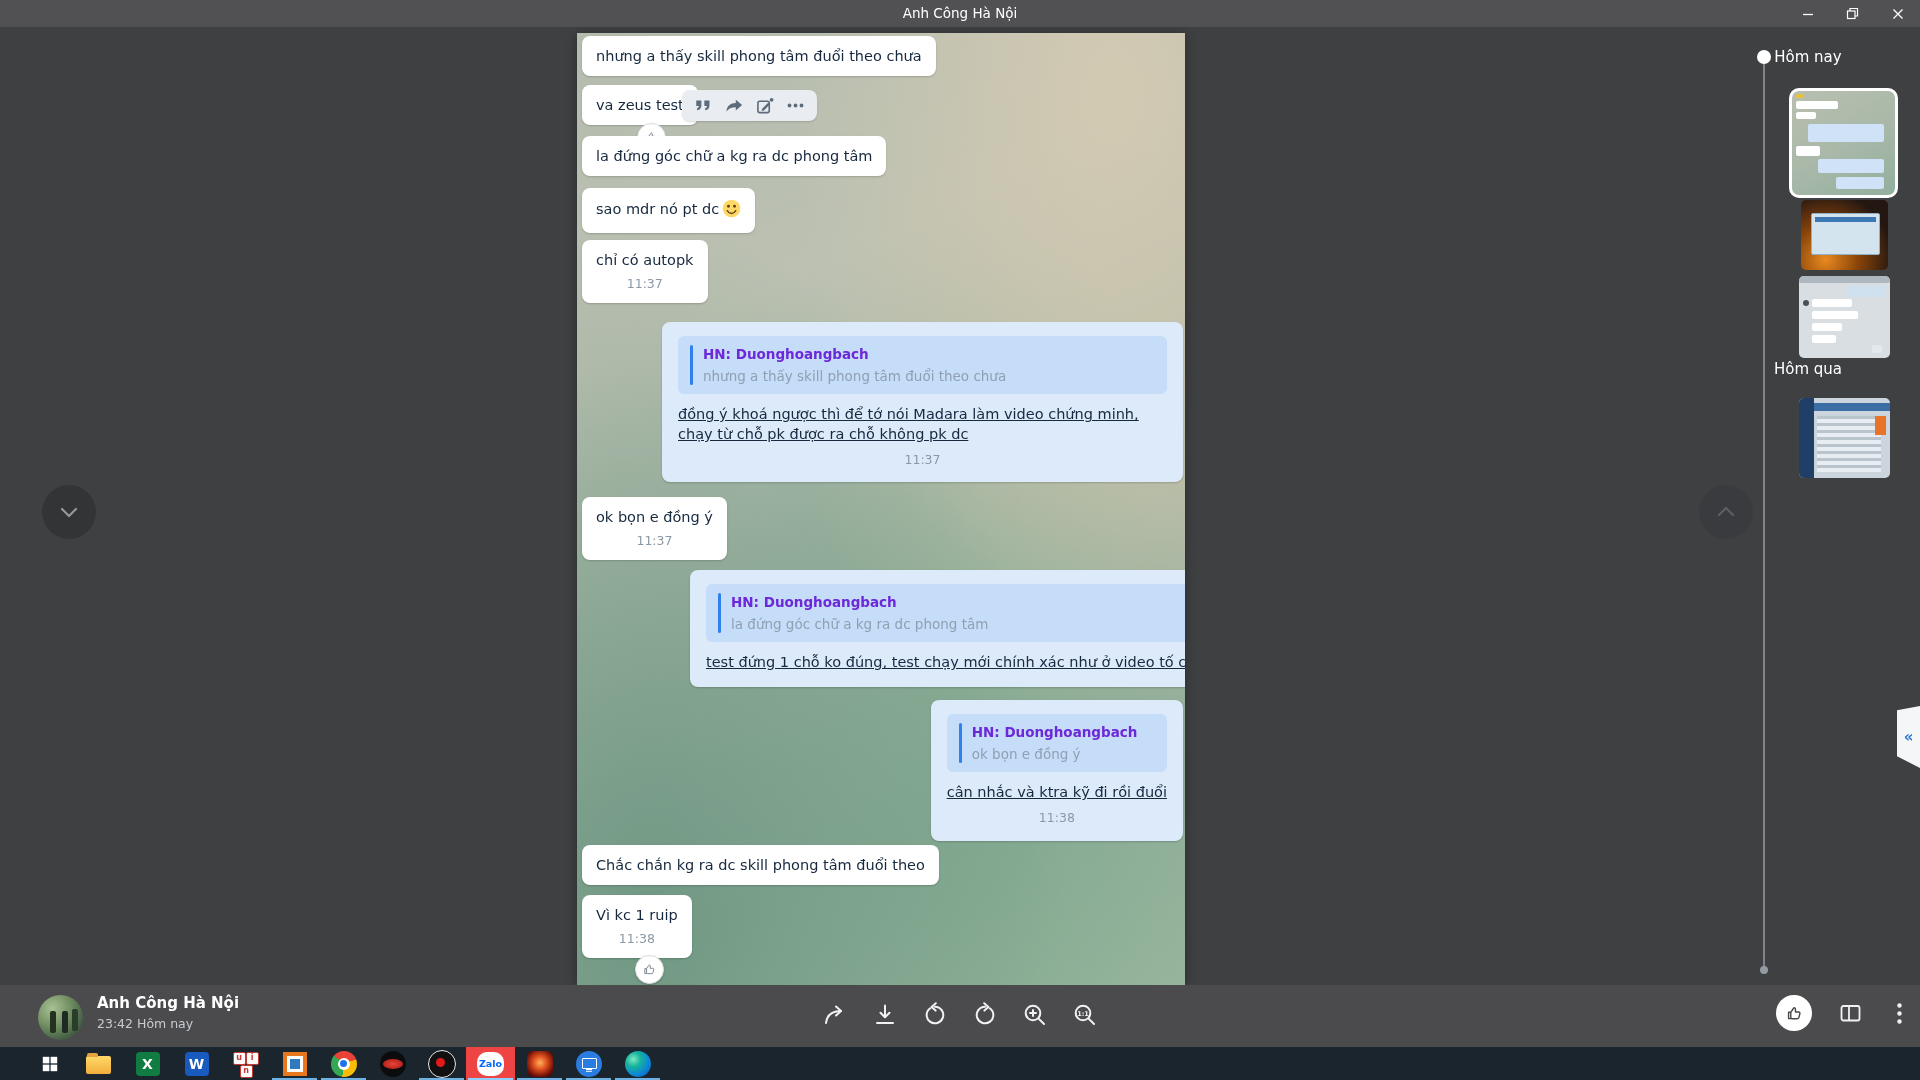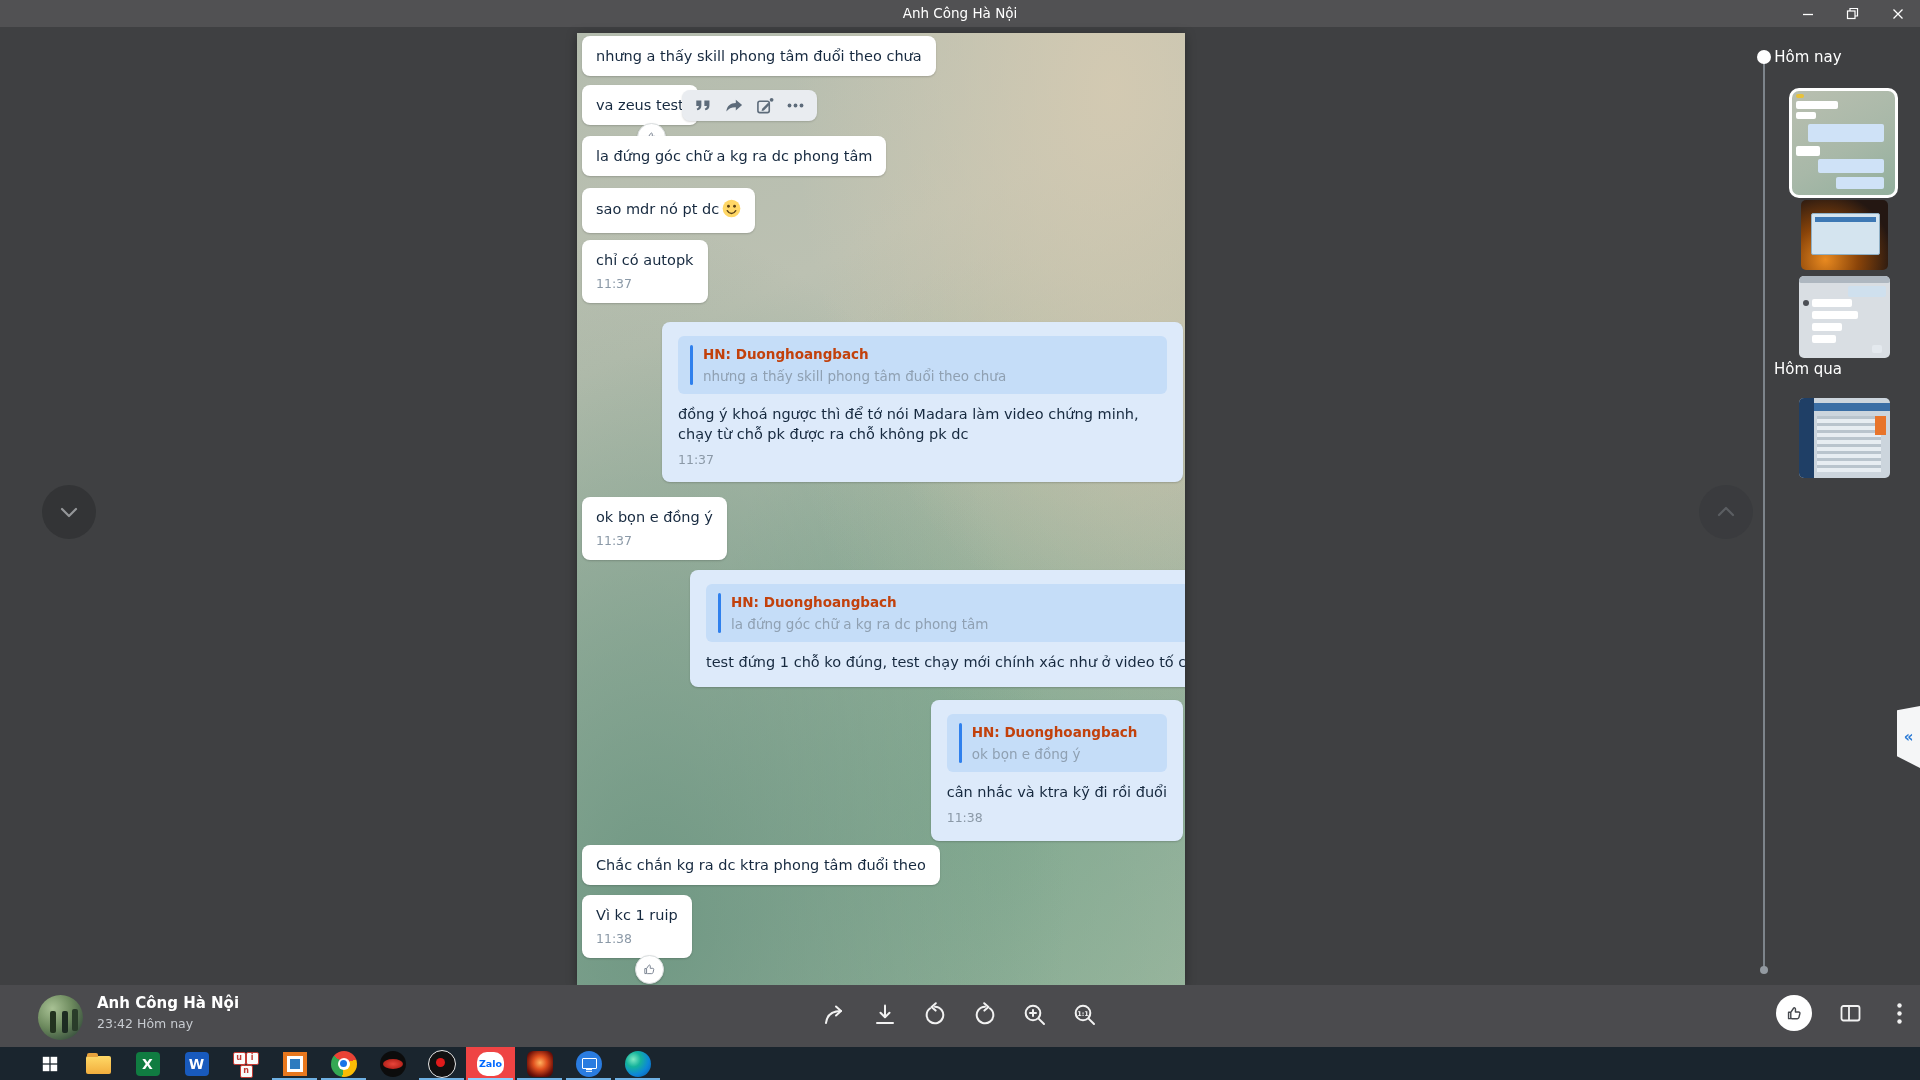--- a/index.html
+++ b/index.html
@@ -16,28 +16,28 @@
     background:
       radial-gradient(ellipse at 88% 6%, rgba(212,202,178,.95), rgba(212,202,178,0) 42%),
       radial-gradient(ellipse at 100% 40%, rgba(199,192,168,.6), rgba(199,192,168,0) 45%),
       radial-gradient(ellipse at 12% 92%, rgba(106,148,127,.85), rgba(106,148,127,0) 55%),
       radial-gradient(ellipse at 70% 80%, rgba(125,168,140,.7), rgba(125,168,140,0) 50%),
       linear-gradient(155deg,#b4bcae 0%,#bcc1b2 28%,#a6b7a7 52%,#93af9d 78%,#9eb8a1 100%);
     box-shadow:0 2px 10px rgba(0,0,0,.35);}
   .bubble{position:absolute;background:#ffffff;border-radius:8px;padding:11px 14px;
     font-size:14.5px;color:#16293f;line-height:1.25;white-space:nowrap;
     box-shadow:0 1px 2px rgba(0,0,0,.18);}
-  .bubble .time,.reply .time{display:block;margin-top:7px;font-size:12.5px;color:#8b99a7;}
+  .bubble .time,.reply .time{display:block;margin-top:7px;font-size:12.5px;color:#8b99a7;text-align:center;}
   .reply{position:absolute;background:#ddeafa;border-radius:8px;padding:14px 16px;
     font-size:14.5px;color:#16293f;line-height:1.35;box-shadow:0 1px 2px rgba(0,0,0,.18);}
   .quote{background:#c5ddf8;border-radius:6px;padding:9px 12px;display:flex;gap:10px;}
   .qbar{width:3px;border-radius:2px;background:#2f80ed;flex:none;align-self:stretch;}
-  .qname{font-size:13.5px;font-weight:bold;color:#c2410c;margin-bottom:4px;}
+  .qname{font-size:13.5px;font-weight:bold;color:#6d28d9;margin-bottom:4px;}
   .qtext{font-size:13.5px;color:#8fa0b2;white-space:nowrap;}
-  .rtext{margin-top:11px;}
+  .rtext{margin-top:11px;text-decoration:underline;}
   .nw{white-space:nowrap;}
   .react{position:absolute;width:27px;height:27px;background:#fff;border:1px solid #dadedf;
     border-radius:50%;display:flex;align-items:center;justify-content:center;
     box-shadow:0 1px 2px rgba(0,0,0,.2);}
   #hovertools{position:absolute;left:105px;top:57px;background:#e9ecf0;border-radius:8px;
     display:flex;gap:13px;align-items:center;padding:7px 13px;box-shadow:0 1px 2px rgba(0,0,0,.15);}
   .emoji{display:inline-block;vertical-align:-4px;margin-left:3px;}
   
   .navbtn{position:absolute;width:54px;height:54px;border-radius:50%;background:#333436;
     display:flex;align-items:center;justify-content:center;}
@@ -228,21 +228,21 @@
         <div>
           <div class="qname">HN: Duonghoangbach</div>
           <div class="qtext">ok bọn e đồng ý</div>
         </div>
       </div>
       <div class="rtext nw">cân nhắc và ktra kỹ đi rồi đuổi</div>
       <span class="time">11:38</span>
     </div>
 
     <div class="bubble" style="left:5px;top:812px">
-      <span>Chắc chắn kg ra dc ktra phong tâm đuổi theo</span>
+      <span>Chắc chắn kg ra dc skill phong tâm đuổi theo</span>
     </div>
 
     <div class="bubble" style="left:5px;top:862px">
       <span>Vì kc 1 ruip</span>
       <span class="time">11:38</span>
     </div>
 
     <div class="react" style="left:58px;top:922px">
       <svg width="15" height="15" viewBox="0 0 24 24">
         <path d="M4.5 10.5h2.8v8H4.5z M7.3 17.6l1.4 1h6.9c1 0 1.8-.7 2-1.6l1.2-5c.2-1-.5-1.9-1.5-1.9h-4.1V6.2c0-1.3-1.7-1.9-2.4-.8l-3.5 5.1" fill="none" stroke="#7d8694" stroke-width="1.6" stroke-linejoin="round"></path>

